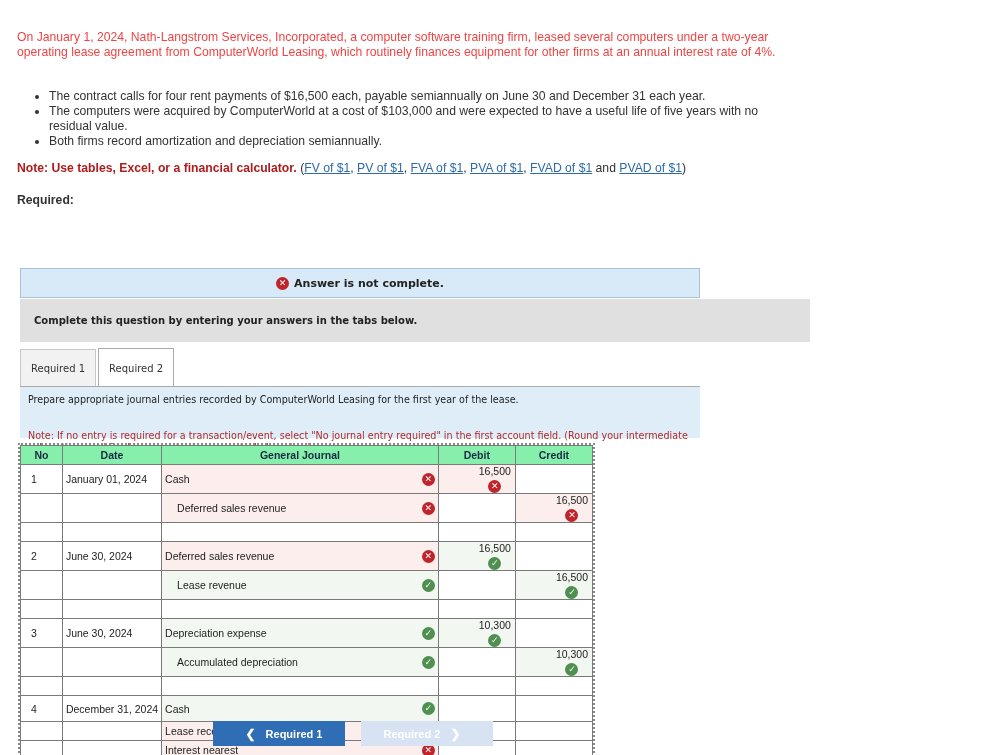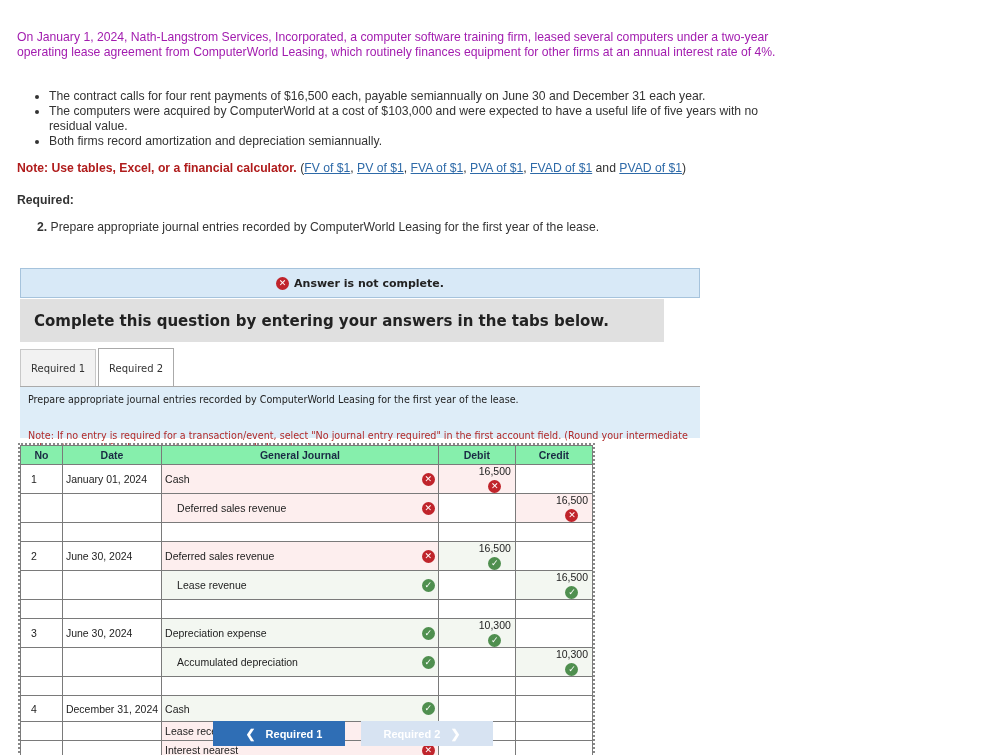--- a/index.html
+++ b/index.html
@@ -1,41 +1,41 @@
 <!DOCTYPE html>
 <html><head>
 <meta charset="utf-8">
 <style>
   * { box-sizing: border-box; }
   html, body { margin: 0; padding: 0; background: #fff; }
   body { width: 989px; height: 755px; position: relative; overflow: hidden;
          font-family: "Liberation Sans", sans-serif; color: #333; font-size: 12px; }
 
-  .intro { position: absolute; left: 17px; top: 30px; width: 760px; font-size: 12.2px; line-height: 15px; color: #a21caf; }
+  .intro { position: absolute; left: 17px; top: 30px; width: 760px; font-size: 12.2px; line-height: 15px; color: #ef4444; }
   .bullets { position: absolute; left: 35px; top: 89px; width: 745px; margin: 0; padding-left: 14px; font-size: 12.2px; line-height: 15px; }
   .bullets li { margin: 0; }
   .note { position: absolute; left: 17px; top: 161px; font-size: 12.2px; }
   .note .red { color: #b01c1c; font-weight: bold; }
   .note a { color: #2e6aa8; text-decoration: underline; }
   .required-head { position: absolute; left: 17px; top: 193px; font-weight: bold; font-size: 12.2px; }
   .req-list { position: absolute; left: 37px; top: 220px; font-size: 12.2px; line-height: 15px; }
   .req-list b { font-weight: bold; }
 
   .banner { position: absolute; left: 20px; top: 268px; width: 680px; height: 30px;
             background: #d8e9f7; border: 1px solid #a6c3dc; display: flex; align-items: center; justify-content: center;
             font-family: "DejaVu Sans", sans-serif; font-weight: bold; font-size: 11px; color: #222; }
   .xicon { display: inline-flex; align-items: center; justify-content: center; width: 13px; height: 13px; border-radius: 50%;
            background: #c0242b; color: #fff; font-size: 9px; font-weight: bold; font-family: "DejaVu Sans", sans-serif; line-height: 1; }
   .cicon { display: inline-flex; align-items: center; justify-content: center; width: 13px; height: 13px; border-radius: 50%;
            background: #4f8f4f; color: #fff; font-size: 9px; font-weight: bold; font-family: "DejaVu Sans", sans-serif; line-height: 1; }
   .banner .xicon { margin-right: 5px; }
 
-  .instr-box { position: absolute; left: 20px; top: 299px; width: 644px; height: 43px; background: #e0e0e0;
+  .instr-box { position: absolute; left: 20px; top: 299px; width: 790px; height: 43px; background: #e0e0e0;
                display: flex; align-items: center; padding-left: 14px;
-               font-family: "DejaVu Sans", sans-serif; font-weight: bold; font-size: 15px; color: #222; }
+               font-family: "DejaVu Sans", sans-serif; font-weight: bold; font-size: 10px; color: #222; }
 
   .tabs { position: absolute; left: 20px; top: 348px; height: 38px; display: flex; }
   .tab { height: 38px; padding: 0 10px; display: flex; align-items: center; font-family: "DejaVu Sans", sans-serif;
          font-size: 10px; color: #333; border: 1px solid #c8c8c8; border-bottom: none; cursor: pointer; }
   .tab.inactive { background: #f2f2f2; margin-top: 1px; }
   .tab.active { background: #fff; border-color: #aaa; margin-left: 2px; height: 39px; }
   .tab-line { position: absolute; left: 20px; top: 386px; width: 680px; height: 1px; background: #aaa; }
 
   .prompt { position: absolute; left: 20px; top: 387px; width: 680px; height: 51px; background: #deedf8;
             padding: 7px 8px; font-family: "DejaVu Sans", sans-serif; font-size: 9.6px; line-height: 12px; color: #222; }
@@ -80,21 +80,20 @@
   <a>PV of $1</a>,
   <a>FVA of $1</a>,
   <a>PVA of $1</a>,
   <a>FVAD of $1</a>
   <span>and</span>
   <a>PVAD of $1</a>)
 </div>
 
 <div class="required-head">Required:</div>
 <div class="req-list">
-  <div><b>2.</b> <span>Prepare appropriate journal entries recorded by ComputerWorld Leasing for the first year of the lease.</span></div>
 </div>
 
 <div class="banner">
   <span class="xicon">✕</span>
   <span>Answer is not complete.</span>
 </div>
 
 <div class="instr-box">Complete this question by entering your answers in the tabs below.</div>
 
 <div class="tabs">

